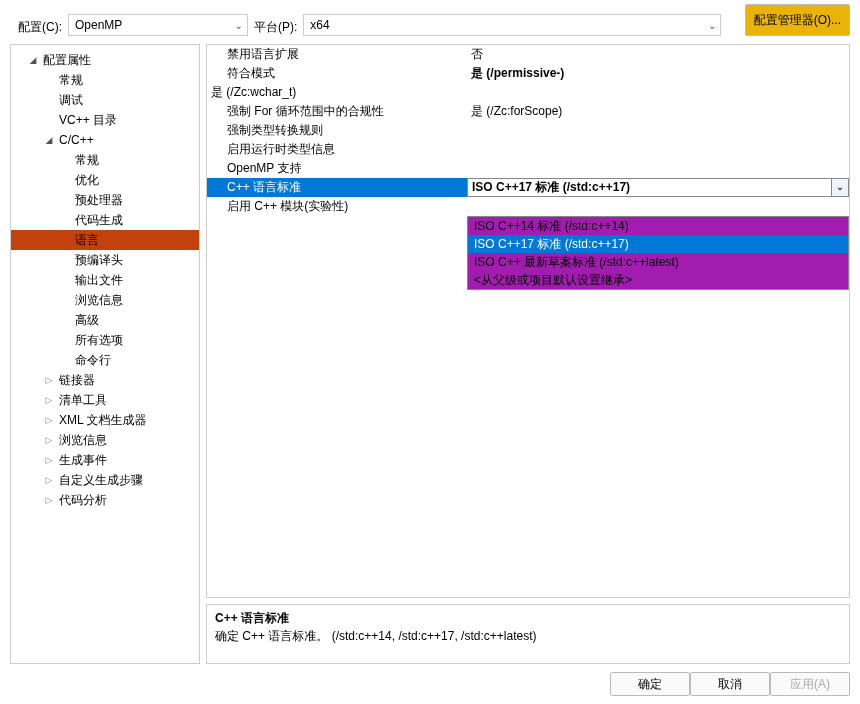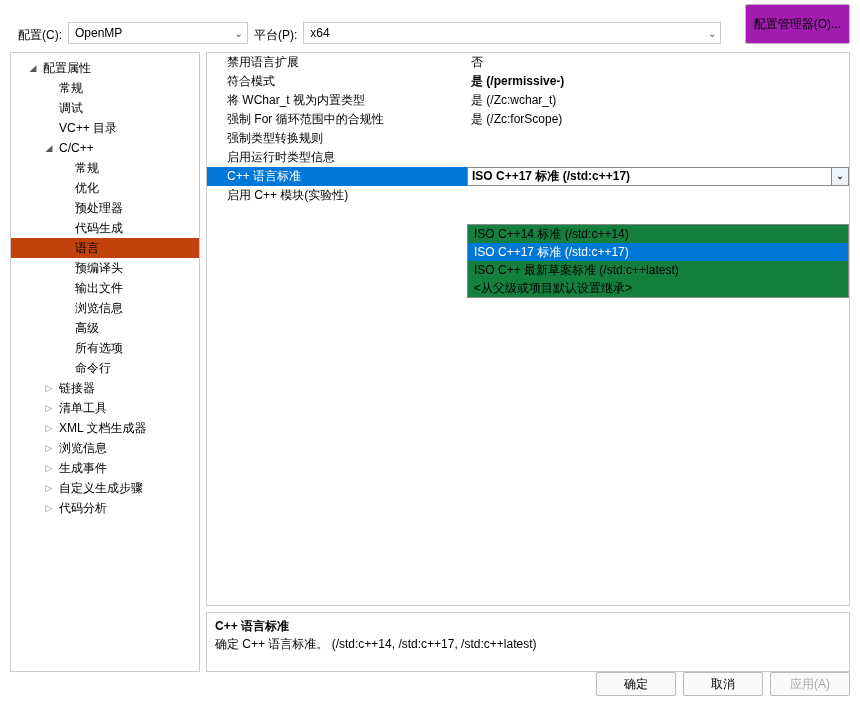--- a/index.html
+++ b/index.html
@@ -35,22 +35,22 @@
     top: 50%;
     transform: translateY(-50%);
     font-size: 10px;
     color: #555;
     pointer-events: none;
   }
   .combo.config { width: 180px; }
   .combo.platform { width: 418px; }
   .btn-mgr {
     border: 1px solid #bbb;
-    background: #a21caf;
-    height: 40px;
+    background: #eab308;
+    height: 32px;
     padding: 0 8px;
     display: flex;
     align-items: center;
     border-radius: 2px;
   }
   .main {
     display: flex;
     gap: 6px;
     padding: 0 10px;
     height: 620px;
@@ -143,21 +143,21 @@
     font-size: 9px;
     color: #333;
   }
   .bold-val { font-weight: bold; }
   .dropdown-list {
     position: absolute;
     left: 260px;
     right: 0;
     top: 171px;
     border: 1px solid #888;
-    background: #15803d;
+    background: #a21caf;
     z-index: 10;
   }
   .dropdown-list .opt {
     height: 18px;
     line-height: 18px;
     padding: 0 6px;
     white-space: nowrap;
   }
   .dropdown-list .opt.sel {
     background: #0078d7;
@@ -168,21 +168,21 @@
     height: 60px;
     padding: 4px 8px;
     line-height: 18px;
   }
   .desc-box .title { font-weight: bold; }
   .bottom-bar {
     position: absolute;
     bottom: 8px;
     right: 10px;
     display: flex;
-    gap: 7px;
+    gap: 0;
   }
   .btn {
     border: 1px solid #bbb;
     background: #fafafa;
     width: 80px;
     height: 24px;
     display: flex;
     align-items: center;
     justify-content: center;
     border-radius: 2px;
@@ -361,33 +361,36 @@
       <div class="prop-grid" id="prop-grid">
           <div class="prop-row">
             <div class="k">禁用语言扩展</div>
             <div class="v">否</div>
           </div>
           <div class="prop-row">
             <div class="k">符合模式</div>
             <div class="v bold-val">是 (/permissive-)</div>
           </div>
           <div class="prop-row">
-            <div class="k">将 WChar_t 视为内置类型</div>
             <div class="v">是 (/Zc:wchar_t)</div>
           </div>
           <div class="prop-row">
             <div class="k">强制 For 循环范围中的合规性</div>
             <div class="v">是 (/Zc:forScope)</div>
           </div>
           <div class="prop-row">
             <div class="k">强制类型转换规则</div>
             <div class="v"></div>
           </div>
           <div class="prop-row">
             <div class="k">启用运行时类型信息</div>
+            <div class="v"></div>
+          </div>
+          <div class="prop-row">
+            <div class="k">OpenMP 支持</div>
             <div class="v"></div>
           </div>
           <div class="prop-row active-row">
             <div class="k">C++ 语言标准</div>
             <div class="v">ISO C++17 标准 (/std:c++17)<div class="dropbtn">⌄</div></div>
           </div>
           <div class="prop-row">
             <div class="k">启用 C++ 模块(实验性)</div>
             <div class="v"></div>
           </div>

